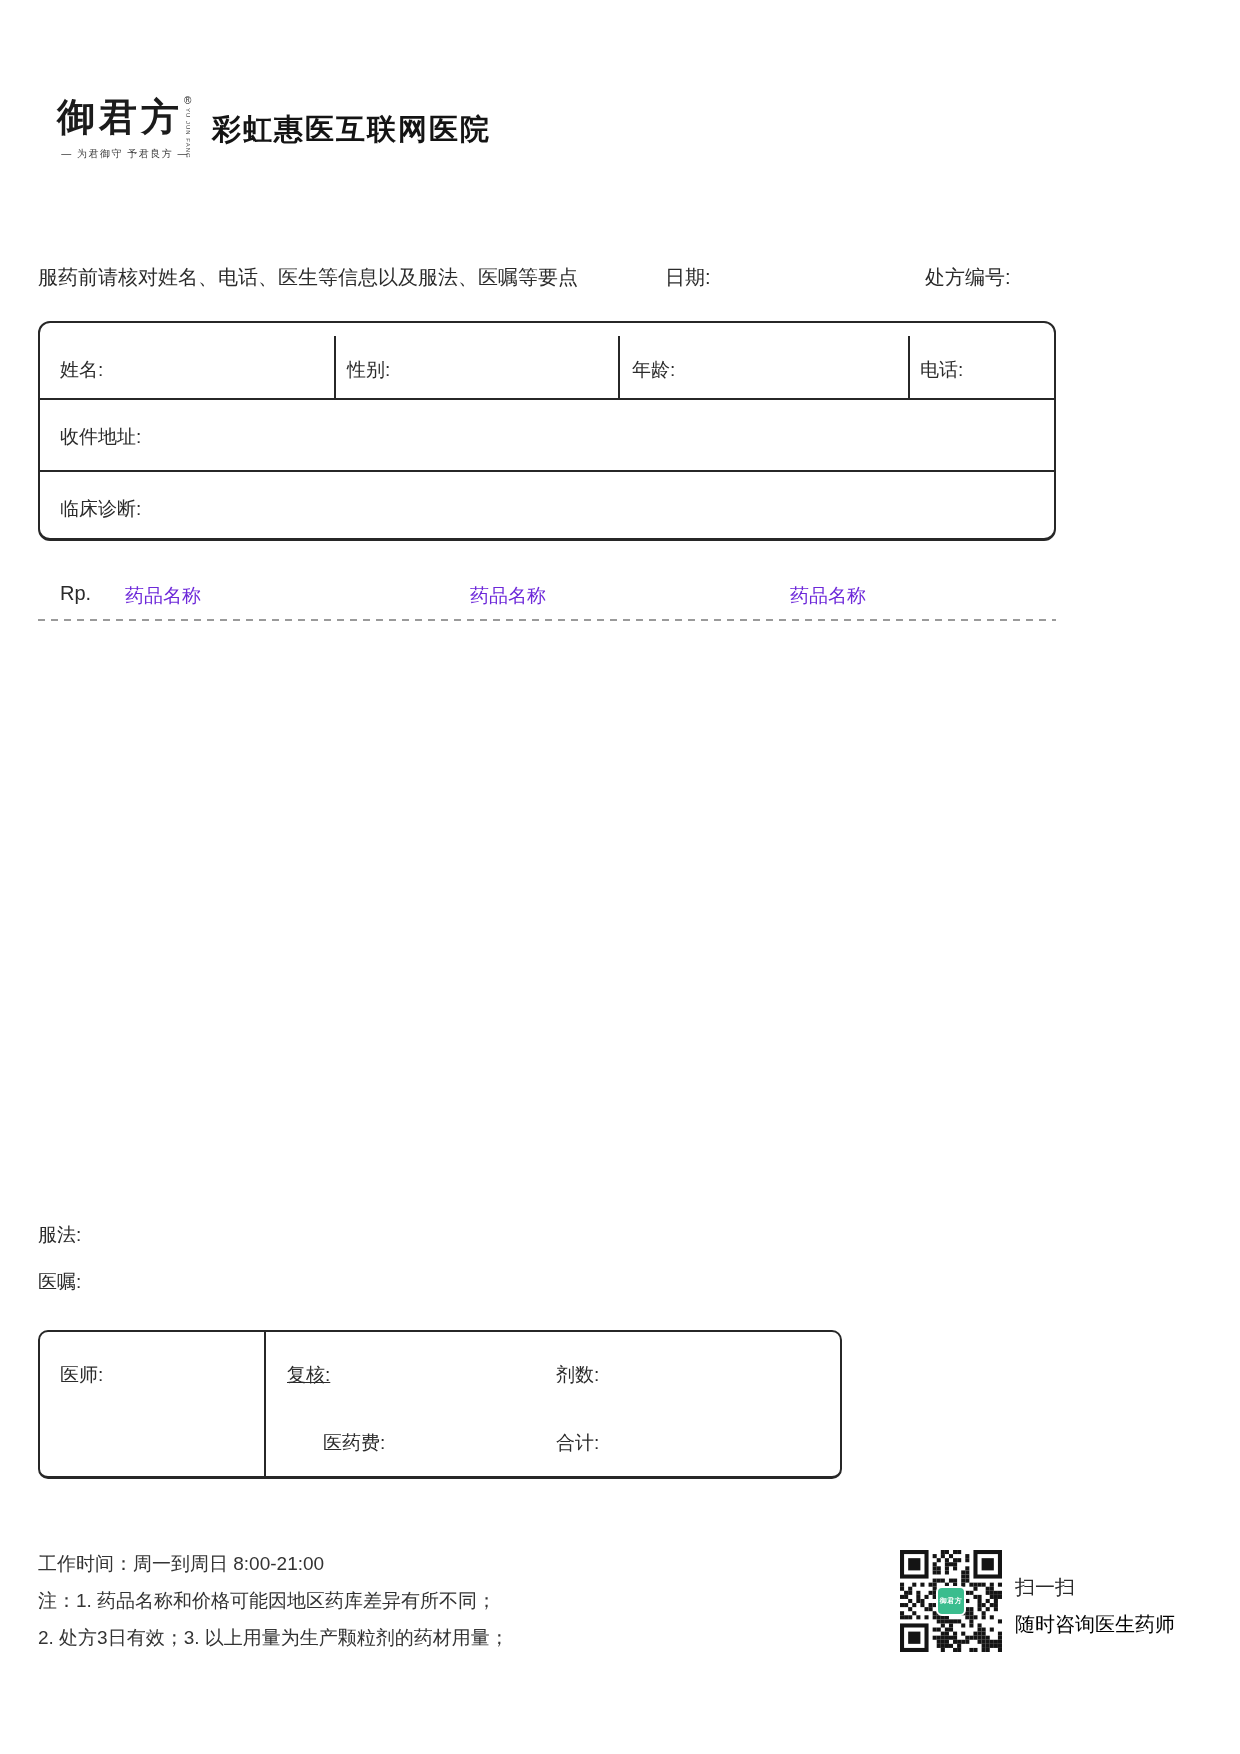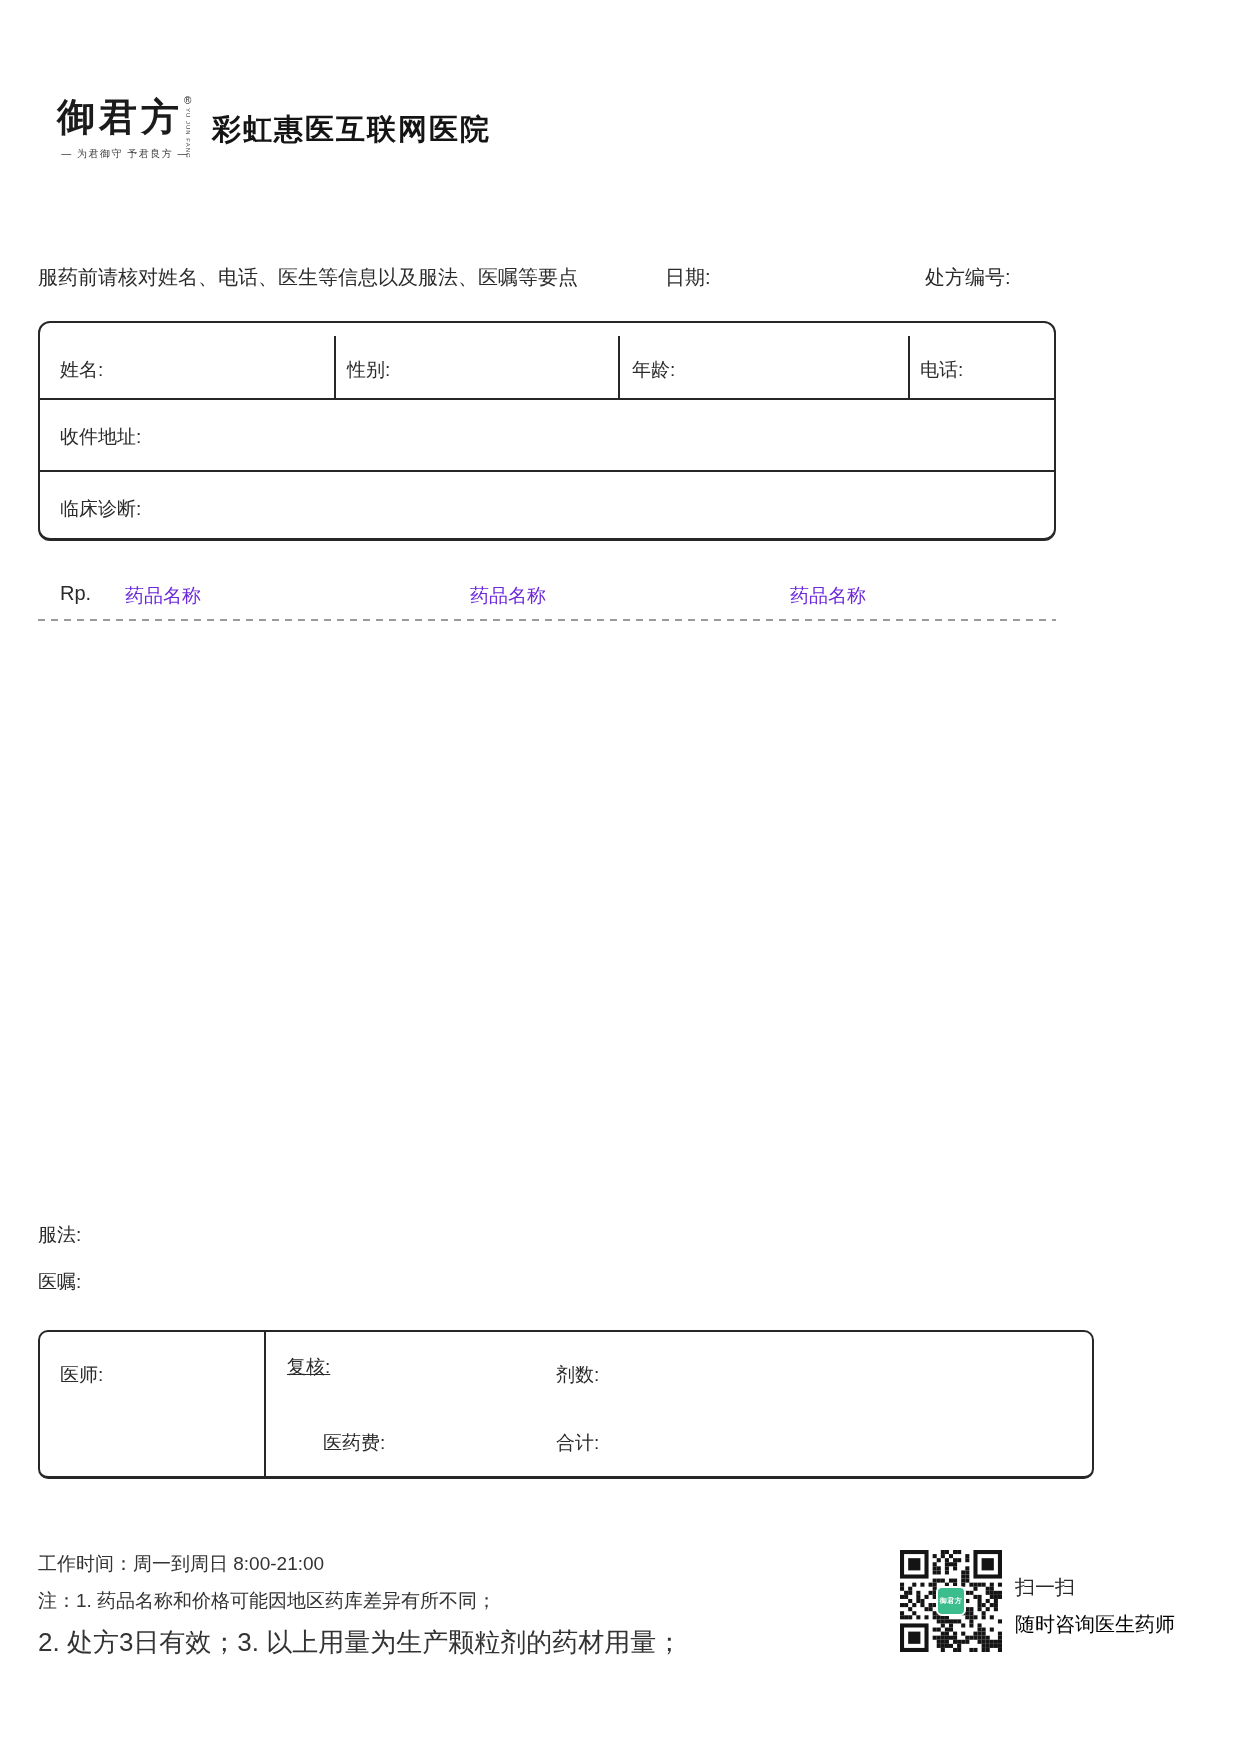--- a/index.html
+++ b/index.html
@@ -69,36 +69,36 @@
     left:38px; top:619px; width:1018px; height:2px;
     background:repeating-linear-gradient(90deg,#9a9a9a 0 7px,transparent 7px 13px);
   }
 
   
   .usage-label  { left:38px; top:1222px; font-size:19px; color:#2b2b2b; }
   .advice-label { left:38px; top:1269px; font-size:19px; color:#2b2b2b; }
 
   
   .sign-box {
-    left:38px; top:1330px; width:1056px; height:149px;
+    left:38px; top:1330px; width:804px; height:149px;
     border:2.5px solid #272727; border-bottom-width:3.5px;
     border-radius:10px;
   }
   .sign-box .vdiv-full { position:absolute; left:224px; top:0; bottom:0; width:2px; background:#272727; }
   .sb-label { position:absolute; font-size:19px; color:#2b2b2b; }
   .lbl-doctor { left:20px;  top:30px; }
-  .lbl-review { left:247px; top:22px;text-decoration:underline; }
+  .lbl-review { left:247px; top:30px;text-decoration:underline; }
   .lbl-doses  { left:516px; top:30px; }
   .lbl-fee    { left:247px; top:98px;margin-left:36px; }
   .lbl-total  { left:516px; top:98px; }
 
   
   .wh-line    { left:38px; top:1551px; font-size:19px; color:#333; }
   .note-line1 { left:38px; top:1588px; font-size:19px; color:#333; }
-  .note-line2 { left:38px; top:1625px; font-size:26px; color:#333; }
+  .note-line2 { left:38px; top:1625px; font-size:19px; color:#333; }
 
   .qr-wrap { left:900px; top:1550px; width:102px; height:102px; }
   .qr-wrap svg { display:block; }
   .qr-logo {
     position:absolute; left:36px; top:36px; width:30px; height:30px;
     border-radius:6px; border:2px solid #ffffff;
     display:flex; align-items:center; justify-content:center;
     color:#ffffff; font-size:7px; letter-spacing:0.5px; font-weight:700;
   }
   .scan-label { left:1015px; top:1574px; font-size:20px; color:#2b2b2b; }

